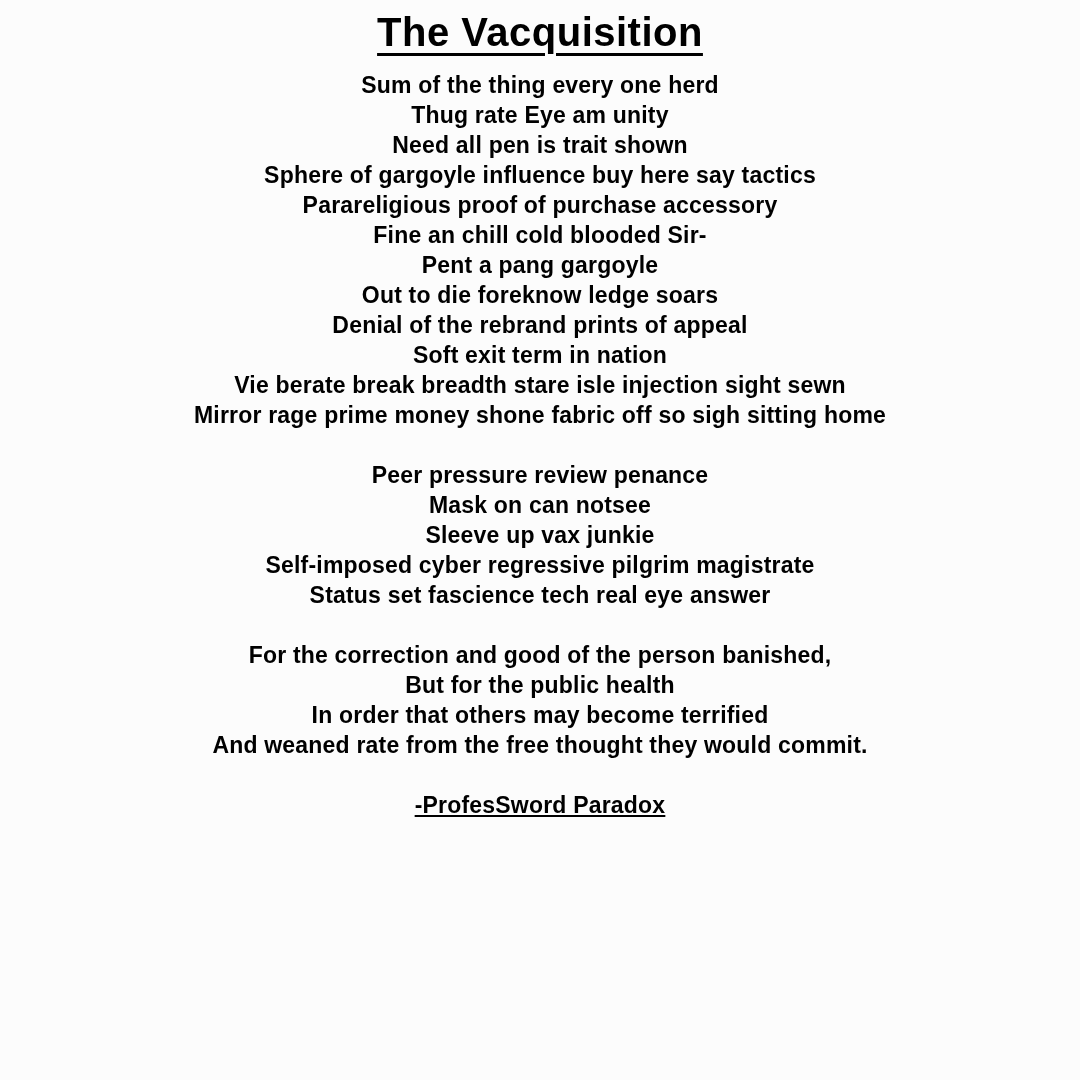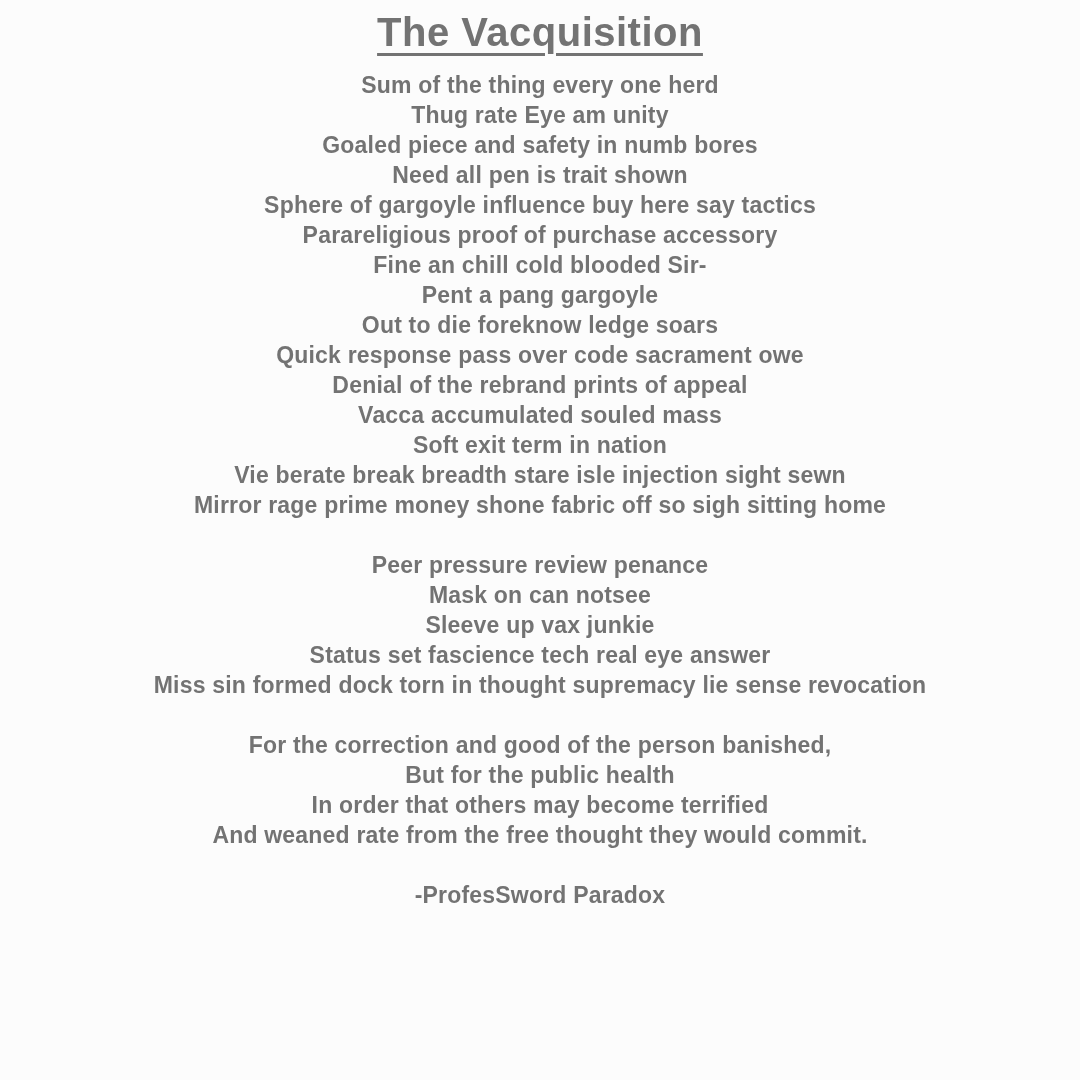--- a/index.html
+++ b/index.html
@@ -9,21 +9,21 @@
     height: 1080px;
     background: #fcfcfc;
     overflow: hidden;
   }
   .page {
     width: 1080px;
     height: 884px;
     box-sizing: border-box;
     padding-top: 8px;
     text-align: center;
-    color: #737373;
+    color: #000000;
     font-family: "Liberation Sans", "DejaVu Sans", sans-serif;
     font-weight: 700;
   }
   .title {
     font-size: 40px;
     line-height: 48px;
     margin: 0 0 14px 0;
     font-weight: 700;
     letter-spacing: 0.5px;
     text-decoration: underline;
@@ -37,50 +37,48 @@
     margin: 8px 0 30px 0;
   }
   .line {
     white-space: nowrap;
   }
   .signature {
     font-size: 23px;
     line-height: 30px;
     letter-spacing: 0.2px;
     margin: 0;
+    text-decoration: underline;
   }
 </style>
 </head>
 <body>
 
 <main class="page">
   <h1 class="title">The Vacquisition</h1>
   <section class="stanza">
       <div class="line">Sum of the thing every one herd</div>
       <div class="line">Thug rate Eye am unity</div>
-      <div class="line">Goaled piece and safety in numb bores</div>
       <div class="line">Need all pen is trait shown</div>
       <div class="line">Sphere of gargoyle influence buy here say tactics</div>
       <div class="line">Parareligious proof of purchase accessory</div>
       <div class="line">Fine an chill cold blooded Sir-</div>
       <div class="line">Pent a pang gargoyle</div>
       <div class="line">Out to die foreknow ledge soars</div>
-      <div class="line">Quick response pass over code sacrament owe</div>
       <div class="line">Denial of the rebrand prints of appeal</div>
-      <div class="line">Vacca accumulated souled mass</div>
       <div class="line">Soft exit term in nation</div>
       <div class="line">Vie berate break breadth stare isle injection sight sewn</div>
       <div class="line">Mirror rage prime money shone fabric off so sigh sitting home</div>
     </section>
   <section class="stanza">
       <div class="line">Peer pressure review penance</div>
       <div class="line">Mask on can notsee</div>
       <div class="line">Sleeve up vax junkie</div>
+      <div class="line">Self-imposed cyber regressive pilgrim magistrate</div>
       <div class="line">Status set fascience tech real eye answer</div>
-      <div class="line">Miss sin formed dock torn in thought supremacy lie sense revocation</div>
     </section>
   <section class="stanza">
       <div class="line">For the correction and good of the person banished,</div>
       <div class="line">But for the public health</div>
       <div class="line">In order that others may become terrified</div>
       <div class="line">And weaned rate from the free thought they would commit.</div>
     </section>
   <div class="signature">-ProfesSword Paradox</div>
 </main>
 

